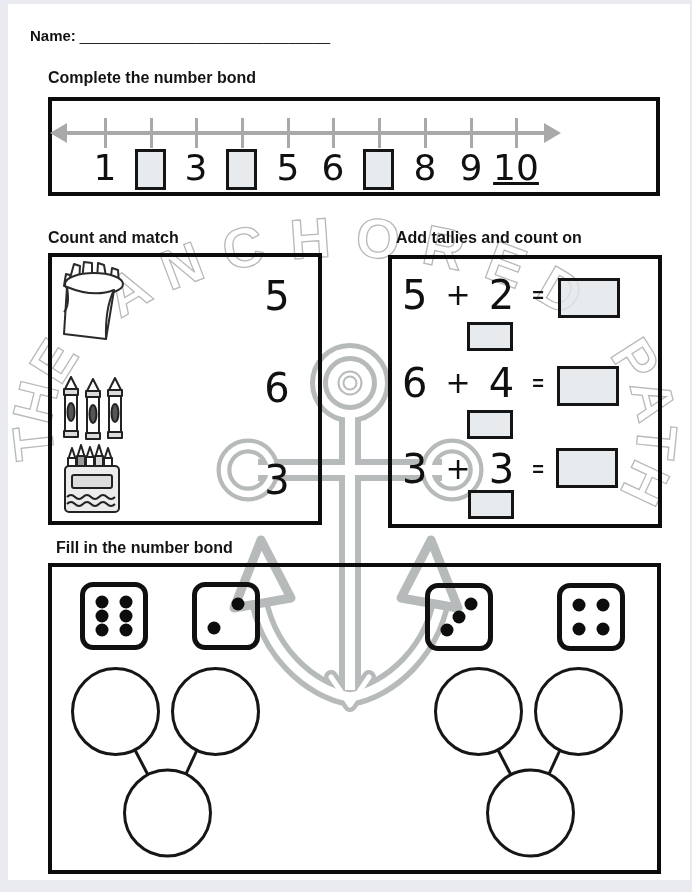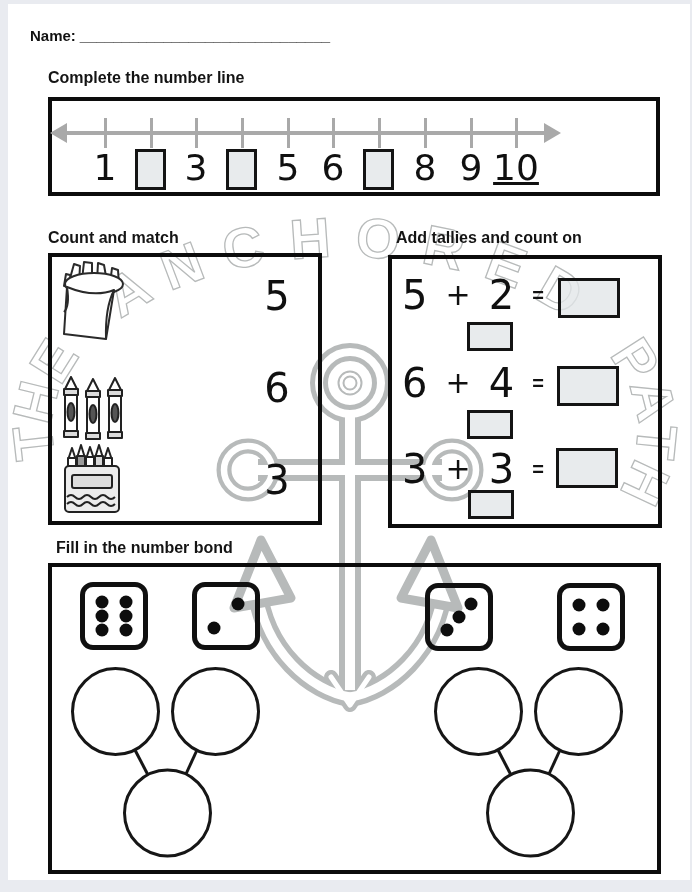--- a/index.html
+++ b/index.html
@@ -9,21 +9,21 @@
 
   
   .layer-watermark{position:absolute;inset:0;z-index:1;pointer-events:none;}
   .wm-letter{position:absolute;font-weight:700;font-size:56px;line-height:1;
              color:transparent;-webkit-text-stroke:1.3px #b7baba;
              font-family:"Liberation Sans",sans-serif;white-space:pre;}
 
   
   .abs{position:absolute;z-index:2;}
   .hdr{font-weight:700;font-size:15px;display:flex;align-items:baseline;gap:4px;}
-  .hline{font-weight:700;font-size:15px;letter-spacing:0px;}
+  .hline{font-weight:400;font-size:15px;letter-spacing:0px;}
   .section-title{position:absolute;z-index:2;font-weight:700;font-size:16px;color:#141414;}
   .frame{position:absolute;z-index:2;border:4px solid #0c0c0c;background:transparent;}
   .kid{font-family:"DejaVu Sans",sans-serif;color:#101010;}
 
   
   .nl-line{position:absolute;z-index:2;left:66px;top:131px;width:478px;height:4px;background:#a9a9a9;}
   .nl-arrow{position:absolute;z-index:2;width:0;height:0;border-top:10px solid transparent;border-bottom:10px solid transparent;}
   .nl-arrow.left{left:50px;top:123px;border-right:17px solid #a9a9a9;}
   .nl-arrow.right{left:544px;top:123px;border-left:17px solid #a9a9a9;}
   .nl-tick{position:absolute;z-index:2;top:118px;width:3px;height:30px;background:#a9a9a9;}
@@ -103,21 +103,21 @@
         <span class="wm-letter" style="left: 656.418px; top: 441.721px; transform: translate(-50%, -50%) rotate(95.7deg);">T</span>
         <span class="wm-letter" style="left: 644.914px; top: 482.922px; transform: translate(-50%, -50%) rotate(115deg);">H</span>
       </div>
   </div>
 
   <div class="abs hdr" style="left:30px;top:27px;">
     <span>Name:</span>
     <span class="hline">______________________________</span>
   </div>
 
-  <div class="section-title" style="left:48px;top:69px;">Complete the number line</div>
+  <div class="section-title" style="left:48px;top:69px;">Complete the number bond</div>
   <div class="frame" style="left:48px;top:97px;width:604px;height:91px;"></div>
 
   <div class="nl-arrow left"></div>
   <div class="nl-arrow right"></div>
   <div class="nl-line"></div>
 
   <div class="nl-tick" style="left:103.5px;"></div>
   <div class="nl-tick" style="left:149.5px;"></div>
   <div class="nl-tick" style="left:194.5px;"></div>
   <div class="nl-tick" style="left:240.5px;"></div>

